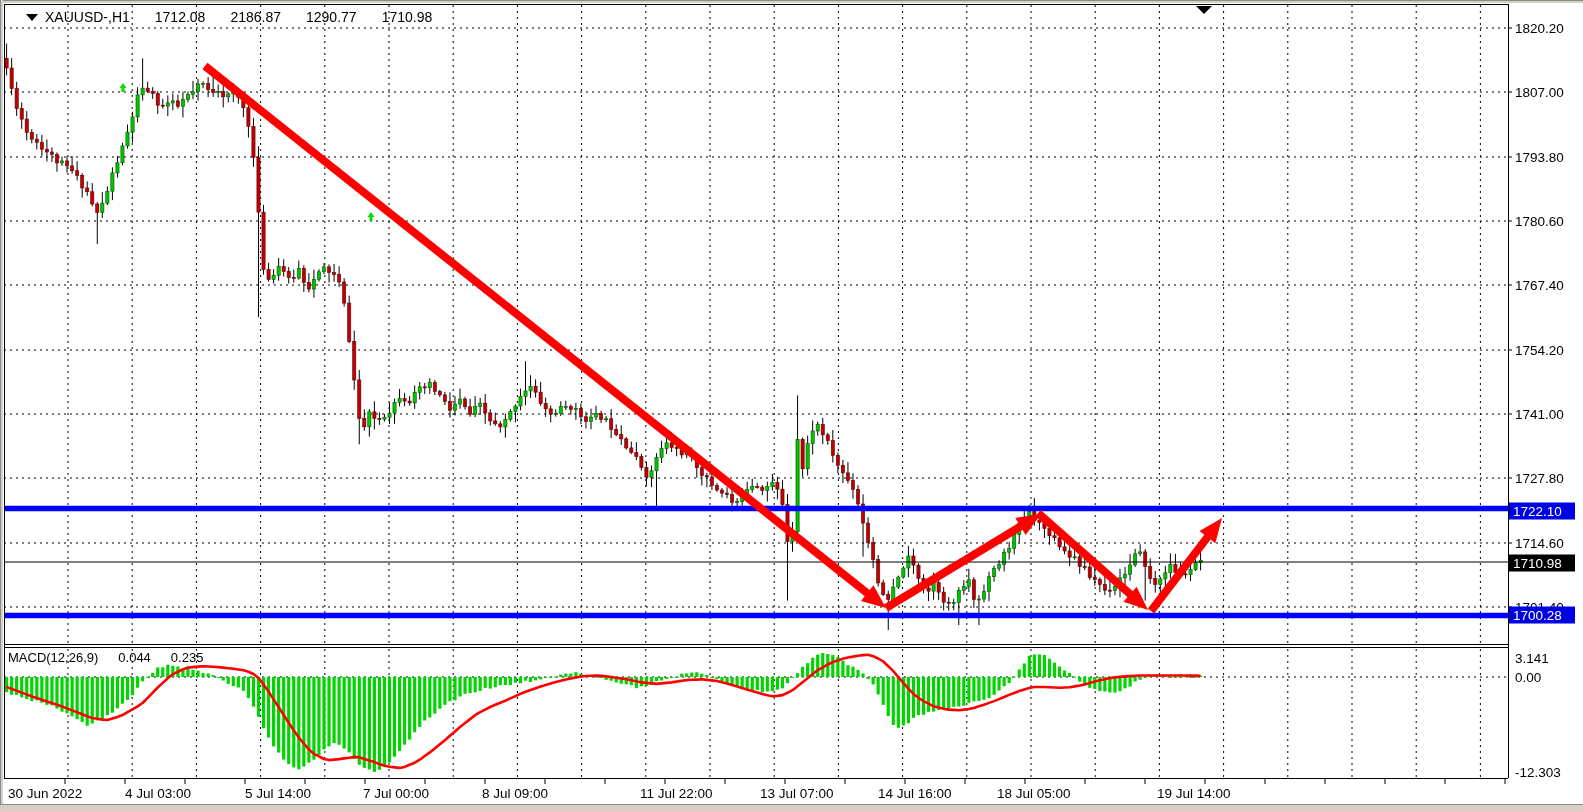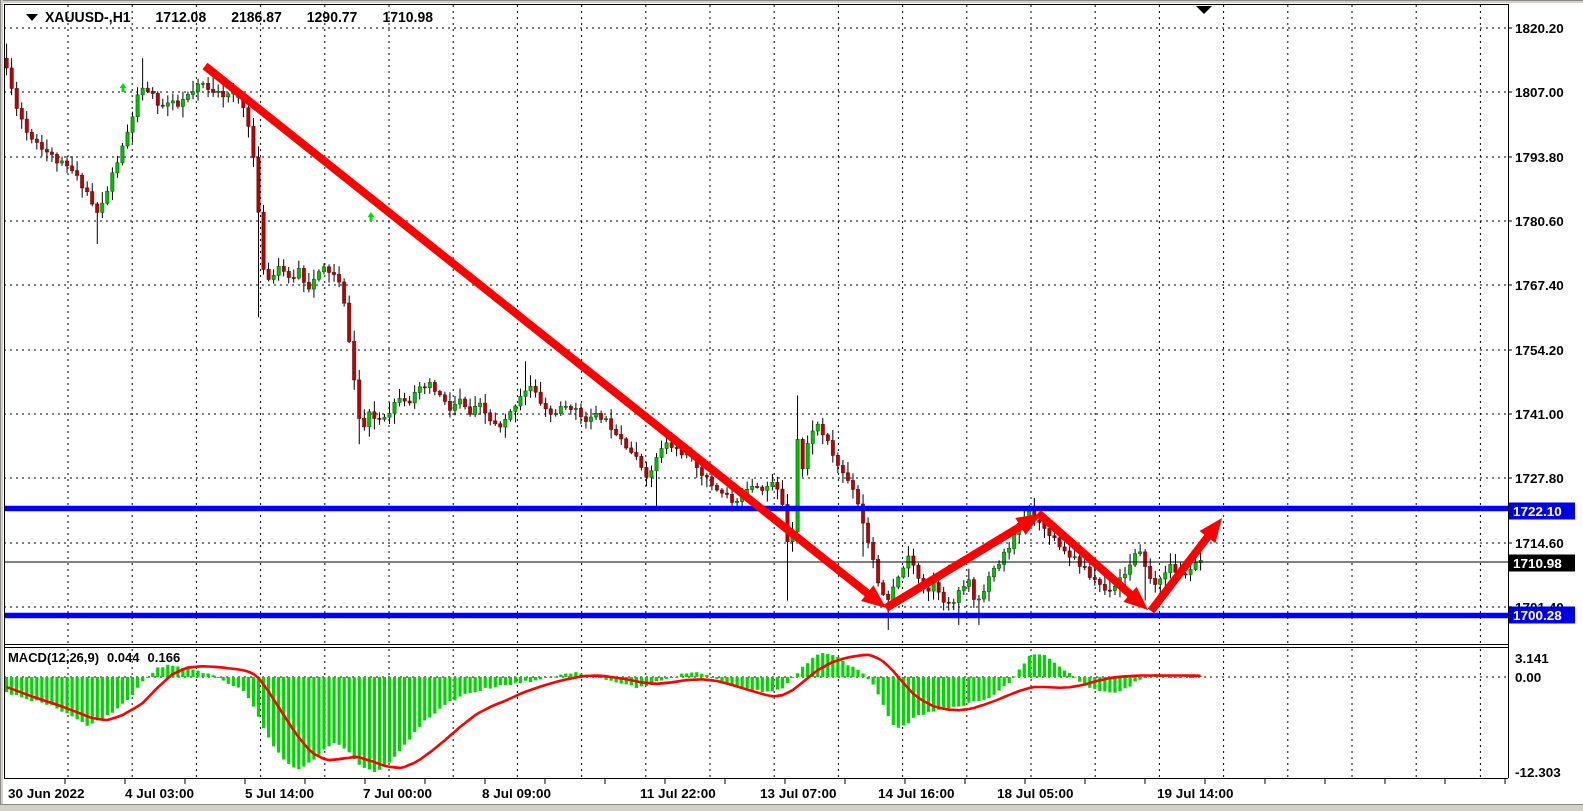--- a/index.html
+++ b/index.html
@@ -1,24 +1,24 @@
 <!DOCTYPE html>
 <html><head>
 <meta charset="utf-8">
 <style>
   html,body{margin:0;padding:0;background:#fff;}
   #stage{position:relative;width:1583px;height:811px;background:#1d4ed8;overflow:hidden;
-         font-family:"Liberation Sans",sans-serif;font-weight:bold;}
+         font-family:"Liberation Sans",sans-serif;}
   #chart-svg{position:absolute;left:0;top:0;}
   .overlay{position:absolute;color:#000;white-space:pre;pointer-events:none;}
   #title-overlay{left:26px;top:9px;font-size:14px;}
   #title-overlay .num{margin-left:25px;}
   #title-overlay .sym{margin-left:2px;}
   #macd-label{left:8px;top:650px;font-size:13px;}
-  #macd-label .num{margin-left:8px;}
+  #macd-label .num{margin-left:20px;}
   .tri-icon{display:inline-block;width:0;height:0;border-left:6px solid transparent;
     border-right:6px solid transparent;border-top:7px solid #000;margin-right:5px;
     vertical-align:1px;pointer-events:auto;}
 </style>
 </head>
 <body>
 
 <div id="stage">
   <svg id="chart-svg" width="1583" height="811" xmlns="http://www.w3.org/2000/svg">
       <g>
@@ -918,14 +918,14 @@
         <text x="640" y="798" fill="#000" font-size="13.5px" font-family="Liberation Sans, sans-serif">11 Jul 22:00</text>
         <text x="760" y="798" fill="#000" font-size="13.5px" font-family="Liberation Sans, sans-serif">13 Jul 07:00</text>
         <text x="878" y="798" fill="#000" font-size="13.5px" font-family="Liberation Sans, sans-serif">14 Jul 16:00</text>
         <text x="997" y="798" fill="#000" font-size="13.5px" font-family="Liberation Sans, sans-serif">18 Jul 05:00</text>
         <text x="1157" y="798" fill="#000" font-size="13.5px" font-family="Liberation Sans, sans-serif">19 Jul 14:00</text>
       </g>
     </svg>
 
   <div id="title-overlay" class="overlay"><span class="tri-icon"></span><span class="sym">XAUUSD-,H1</span><span class="num">1712.08</span><span class="num">2186.87</span><span class="num">1290.77</span><span class="num">1710.98</span></div>
 
-  <div id="macd-label" class="overlay"><span>MACD(12,26,9)</span><span class="num">0.044</span><span class="num">0.166</span></div>
+  <div id="macd-label" class="overlay"><span>MACD(12,26,9)</span><span class="num">0.044</span><span class="num">0.235</span></div>
 </div>
 
 </body></html>

